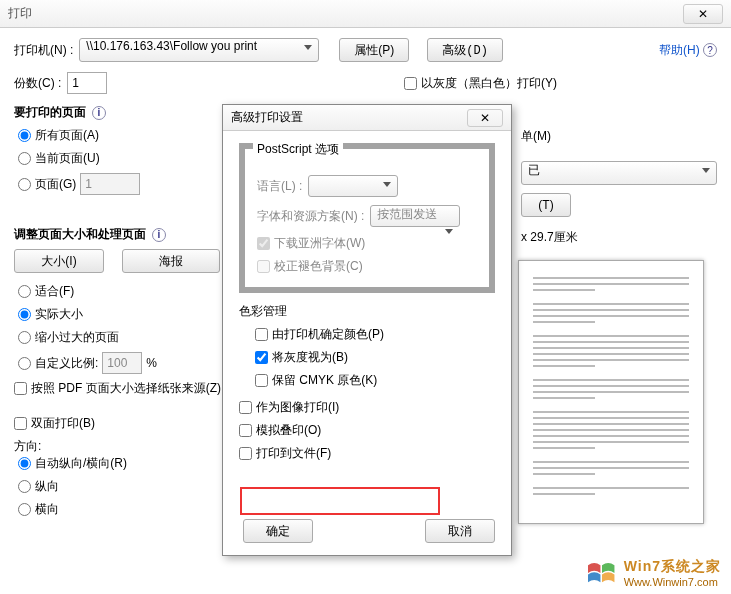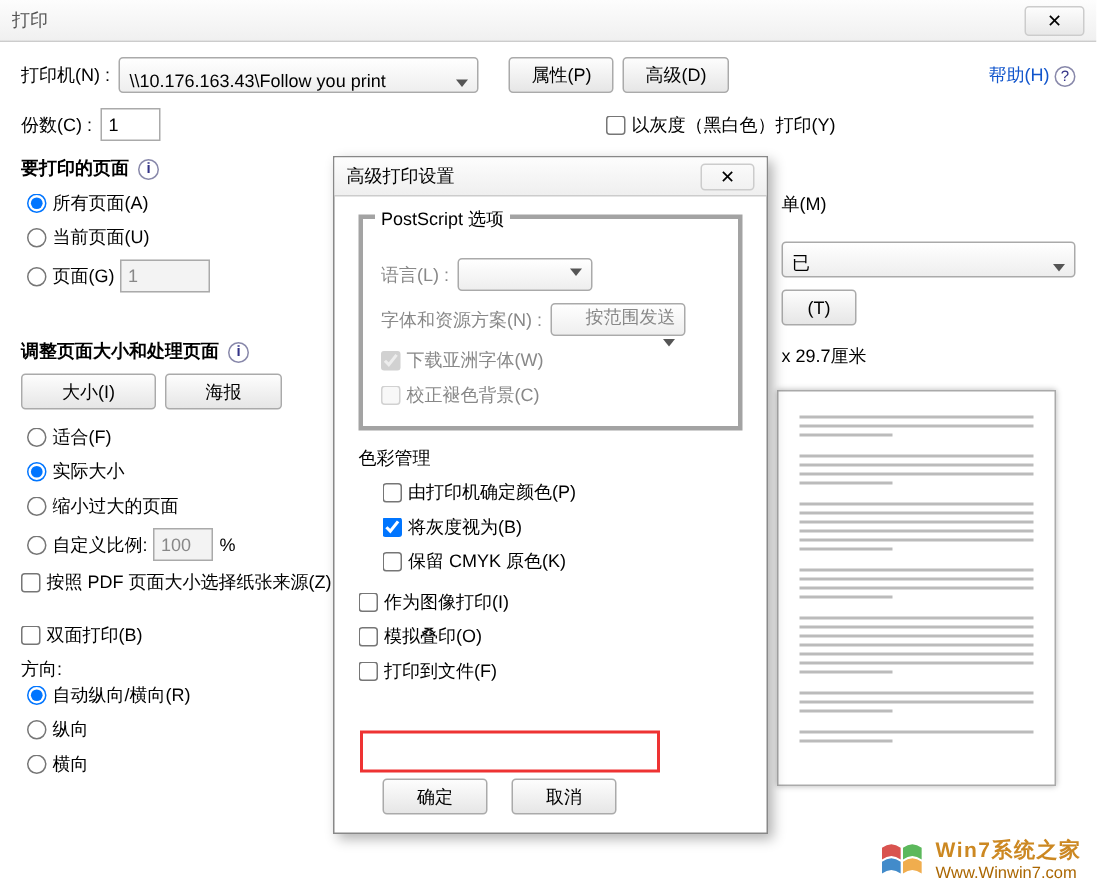--- a/index.html
+++ b/index.html
@@ -6,52 +6,52 @@
 body { background: #fff; width: 731px; height: 594px; position: relative; overflow: hidden; }
 
 .title-bar { height: 28px; display: flex; align-items: center; padding: 0 8px; border-bottom: 1px solid #ccc; background: linear-gradient(#fdfdfd,#f0f0f0); }
 .title-bar .title { color: #555; }
 .title-bar-right { margin-left: auto; }
 .close-btn { width: 40px; height: 20px; display: inline-flex; align-items: center; justify-content: center; border: 1px solid #ccc; border-radius: 3px; background: linear-gradient(#fdfdfd,#e8e8e8); cursor: pointer; }
 
 .main-dialog { padding: 10px 14px; }
 .row { display: flex; align-items: center; margin-bottom: 10px; }
 .label { margin-right: 6px; }
-.combo { height: 24px; border: 1px solid #aaa; border-radius: 3px; background: linear-gradient(#fff,#eee); display: inline-flex; align-items: flex-end; padding: 0 6px; position: relative; }
+.combo { height: 24px; border: 1px solid #aaa; border-radius: 3px; background: linear-gradient(#fff,#eee); display: inline-flex; align-items: flex-start; padding: 0 6px; position: relative; }
 .combo .caret { margin-left: auto; }
 .printer-combo { width: 240px; }
 .btn { height: 24px; border: 1px solid #aaa; border-radius: 3px; background: linear-gradient(#fdfdfd,#e6e6e6); padding: 0 14px; cursor: pointer; display: inline-flex; align-items: center; justify-content: center; }
-.btn + .btn { margin-left: 6px; }
+.btn + .btn { margin-left: 18px; font-family: Liberation Mono, monospace; }
 .help-link { color: #1155cc; margin-left: auto; cursor: pointer; }
 .num-input { width: 40px; height: 22px; border: 1px solid #aaa; padding: 0 4px; }
 .check { display: inline-flex; align-items: center; gap: 4px; }
 .check input { width: 13px; height: 13px; }
 
 .section-header { display: flex; align-items: center; gap: 6px; font-weight: bold; margin: 8px 0 6px; }
 .info-icon { width: 14px; height: 14px; border: 1px solid #88a; border-radius: 50%; color: #338; font-size: 10px; display: inline-flex; align-items: center; justify-content: center; }
 
 .radio-group { padding-left: 4px; }
 .radio-row { display: flex; align-items: center; gap: 4px; margin-bottom: 6px; }
 .radio-row input[type=radio] { width: 13px; height: 13px; }
 
 .tri { display: inline-block; width: 0; height: 0; border-style: solid; border-width: 4px 0 4px 6px; border-color: transparent transparent transparent #555; margin-right: 4px; vertical-align: middle; }
 .more-options { color: #333; cursor: pointer; justify-content: center; }
 
 .sub-dialog { position: absolute; left: 222px; top: 104px; width: 290px; height: 452px; background: #fff; border: 1px solid #888; box-shadow: 3px 3px 8px rgba(0,0,0,0.3); }
 .sub-title-bar { height: 26px; display: flex; align-items: center; padding: 0 8px; border-bottom: 1px solid #ccc; background: linear-gradient(#fdfdfd,#efefef); }
 .sub-close { margin-left: auto; width: 36px; height: 18px; display: inline-flex; align-items: center; justify-content: center; border: 1px solid #ccc; border-radius: 3px; cursor: pointer; }
 .sub-body { padding: 12px 16px; }
-.fieldset { border: 3px solid #a3a3a3; padding: 26px 12px 12px; margin-bottom: 10px; position: relative; }
+.fieldset { border: 6px solid #a3a3a3; padding: 26px 12px 12px; margin-bottom: 10px; position: relative; }
 .fieldset .legend { position: absolute; top: -8px; left: 8px; background: #fff; padding: 0 4px; }
 .fieldset .row2 { display: flex; align-items: center; margin-bottom: 8px; gap: 6px; color: #888; }
 .fieldset .combo.disabled { color: #888; }
 .fieldset .combo.small { width: 90px; height: 22px; flex-direction: column; }
 .fieldset .check.disabled { color: #888; }
 .group-label { font-weight: normal; margin: 6px 0 6px; }
-.sub-buttons { display: flex; justify-content: flex-start; gap: 10px; padding: 0 16px; position: absolute; bottom: 12px; right: 0; left: 16px; }
+.sub-buttons { display: flex; justify-content: space-between; gap: 10px; padding: 0 16px; position: absolute; bottom: 12px; right: 0; left: 4px; }
 .sub-buttons .btn { padding: 0 22px; }
 
 .red-box { position: absolute; border: 2px solid #e33; z-index: 5; }
 
 .right-fragment { position: absolute; right: 10px; top: 128px; width: 200px; }
 .right-fragment .combo.hidden-left { width: 196px; }
 .caret-down { display:inline-block; width:0; height:0; border-left:4px solid transparent; border-right:4px solid transparent; border-top:5px solid #555; }
 
 .preview { position: absolute; left: 518px; top: 260px; width: 186px; height: 264px; border: 1px solid #aaa; box-shadow: 0 0 4px rgba(0,0,0,0.3); background: #fff; padding: 16px 14px; overflow: hidden; }
 .preview .pline { height: 2px; background: #bbb; margin-bottom: 4px; }
@@ -124,21 +124,21 @@
       <span>更多选项</span>
     </div>
   </div>
 
   <div class="section-header">
     <span>调整页面大小和处理页面</span>
     <span class="info-icon">i</span>
   </div>
   <div class="row">
     <span class="btn" style="width:90px">大小(I)</span>
-    <span class="btn" style="width:78px">海报</span>
+    <span class="btn" style="width:98px">海报</span>
   </div>
   <div class="radio-group">
     <div class="radio-row">
         <input type="radio" name="sz" style="">
         <span>适合(F)</span>
       </div>
     <div class="radio-row">
         <input type="radio" name="sz" checked="" style="">
         <span>实际大小</span>
       </div>

